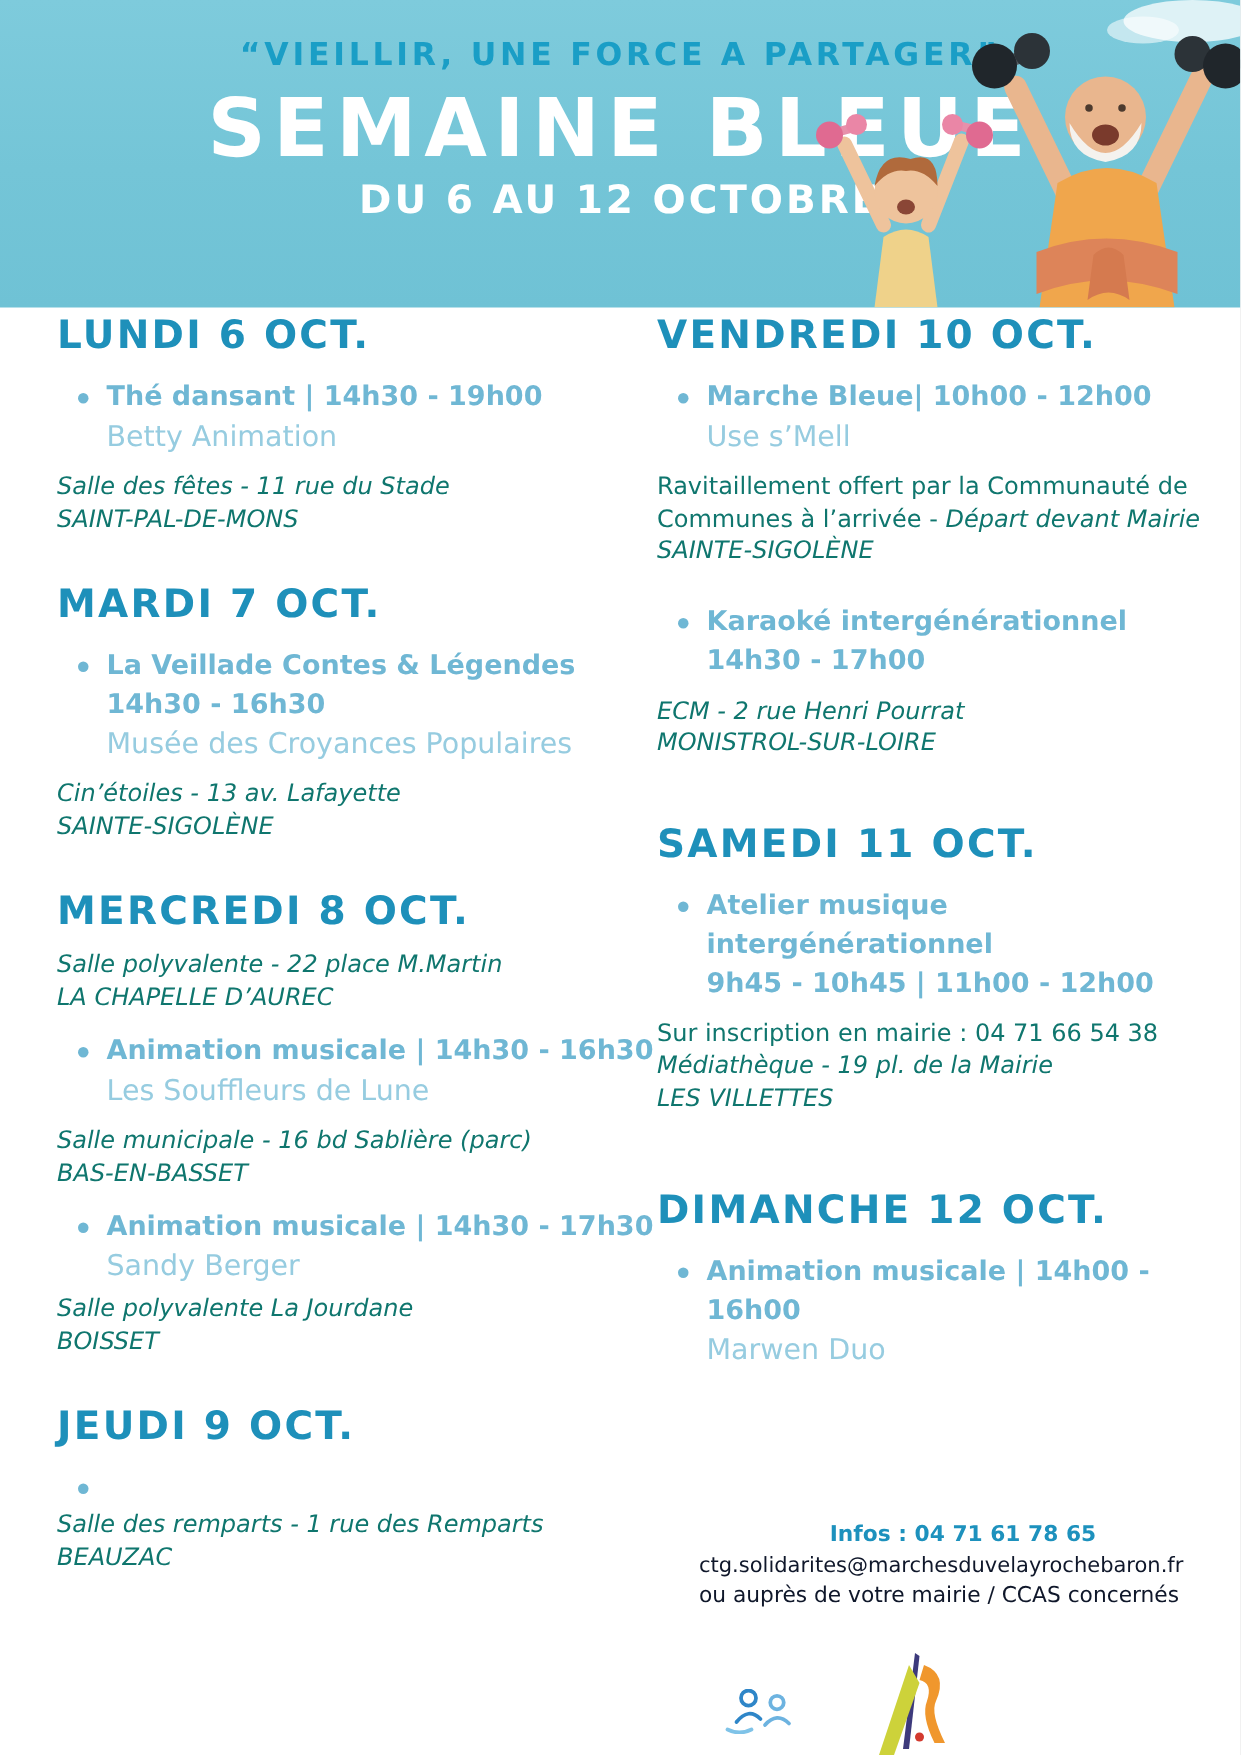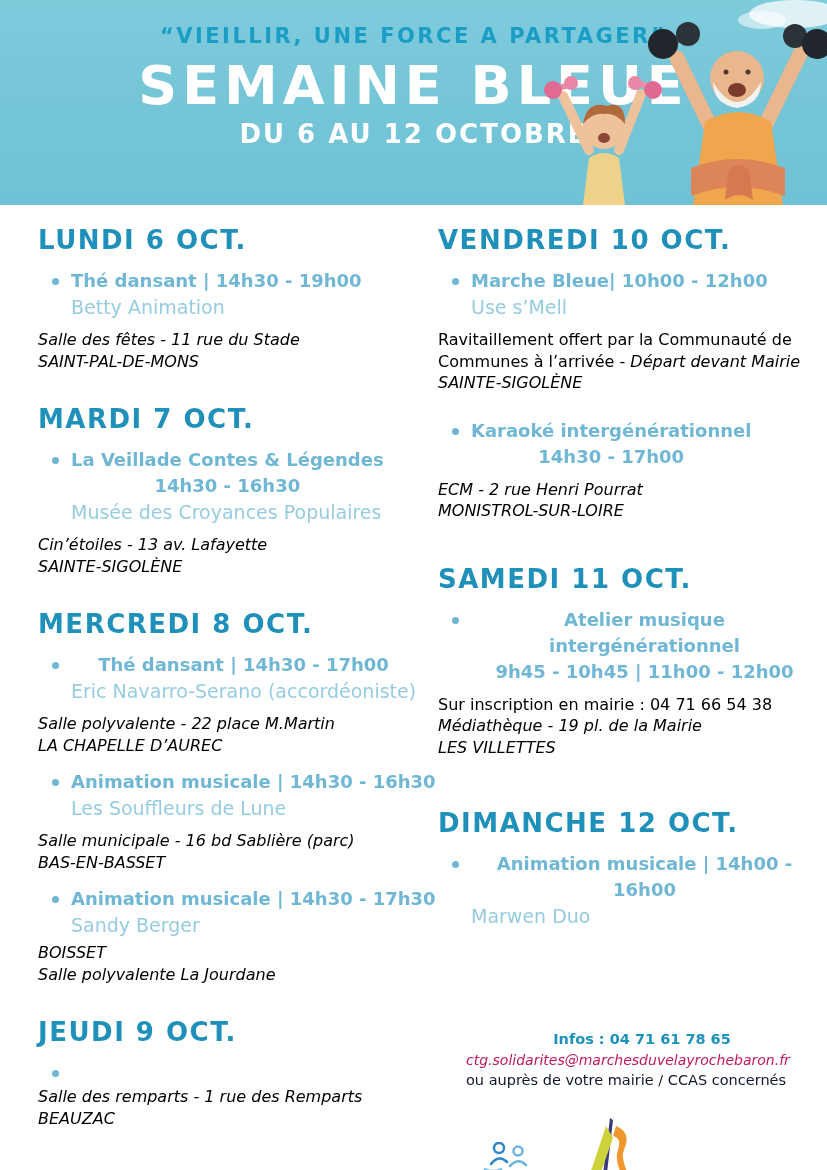--- a/index.html
+++ b/index.html
@@ -25,39 +25,39 @@
   .hero-sub {
     margin-top:2px; text-align:center;
     color:#ffffff; font-weight:bold; font-size:26px; letter-spacing:2px;
   }
   .hero-art { position:absolute; right:0; top:0; width:320px; height:205px; }
   
   .content { display:flex; padding:0 0 0 38px; }
   .col-left  { width:400px; }
   .col-right { width:380px; }
   .day { margin-top:32px; }
-  .day:first-child { margin-top:20px; }
+  .day:first-child { margin-top:4px; }
   .day-title {
     color:#1e90ba; font-weight:800; font-size:26px; letter-spacing:1.5px;
   }
   .event { display:flex; margin:13px 0 0 14px; }
   .bullet {
     width:7px; height:7px; border-radius:50%; background:#6fb7d4;
     margin:10px 12px 0 0; flex:none;
   }
-  .event-title { color:#6fb7d4; font-weight:bold; font-size:18px; line-height:26px;text-align:center; }
+  .event-title { color:#6fb7d4; font-weight:bold; font-size:18px; line-height:26px; }
   .event-sub   { color:#96cce0; font-size:19px; line-height:26px; }
-  .venue { margin-top:9px; font-size:16px; line-height:21.5px; color:#000000; }
+  .venue { margin-top:9px; font-size:16px; line-height:21.5px; color:#0f766e; }
   .venue-line { font-style:italic; }
   .note { font-style:normal; }
   .note .it { font-style:italic; }
   
   .footer { margin-top:100px; padding-left:28px; }
   .info-phone { color:#1d91bd; font-weight:bold; font-size:14.5px; line-height:21px;text-align:center; }
-  .info-email { color:#be185d; font-style:italic; font-size:14px; line-height:20px; }
+  .info-email { color:#0f172a; font-size:14px; line-height:20px; }
   .info-more  { color:#0f172a; font-size:14.5px; line-height:20px; }
   .logos { display:flex; align-items:center; gap:34px; margin-top:26px; }
   .logo-sb { width:80px; text-align:center; }
 </style>
 </head>
 <body>
 
 <div class="page">
 
   <header class="hero">
@@ -157,27 +157,20 @@
           </div>
         </div>
         <div class="venue">
           <div class="venue-line">Cin’étoiles - 13 av. Lafayette</div>
           <div class="venue-line">SAINTE-SIGOLÈNE</div>
         </div>
       </section>
 
       <section class="day">
         <h2 class="day-title">MERCREDI 8 OCT.</h2>
-        <div class="event">
-          <span class="bullet"></span>
-          <div>
-            <div class="event-title">Thé dansant | 14h30 - 17h00</div>
-            <div class="event-sub">Eric Navarro-Serano (accordéoniste)</div>
-          </div>
-        </div>
         <div class="venue">
           <div class="venue-line">Salle polyvalente - 22 place M.Martin</div>
           <div class="venue-line">LA CHAPELLE D’AUREC</div>
         </div>
         <div class="event">
           <span class="bullet"></span>
           <div>
             <div class="event-title">Animation musicale | 14h30 - 16h30</div>
             <div class="event-sub">Les Souffleurs de Lune</div>
           </div>
@@ -187,22 +180,22 @@
           <div class="venue-line">BAS-EN-BASSET</div>
         </div>
         <div class="event">
           <span class="bullet"></span>
           <div>
             <div class="event-title">Animation musicale | 14h30 - 17h30</div>
             <div class="event-sub">Sandy Berger</div>
           </div>
         </div>
         <div class="venue" style="margin-top:4px">
+          <div class="venue-line">Salle polyvalente La Jourdane</div>
           <div class="venue-line">BOISSET</div>
-          <div class="venue-line">Salle polyvalente La Jourdane</div>
         </div>
       </section>
 
       <section class="day">
         <h2 class="day-title">JEUDI 9 OCT.</h2>
         <div class="event">
           <span class="bullet"></span>
         </div>
         <div class="venue">
           <div class="venue-line">Salle des remparts - 1 rue des Remparts</div>

